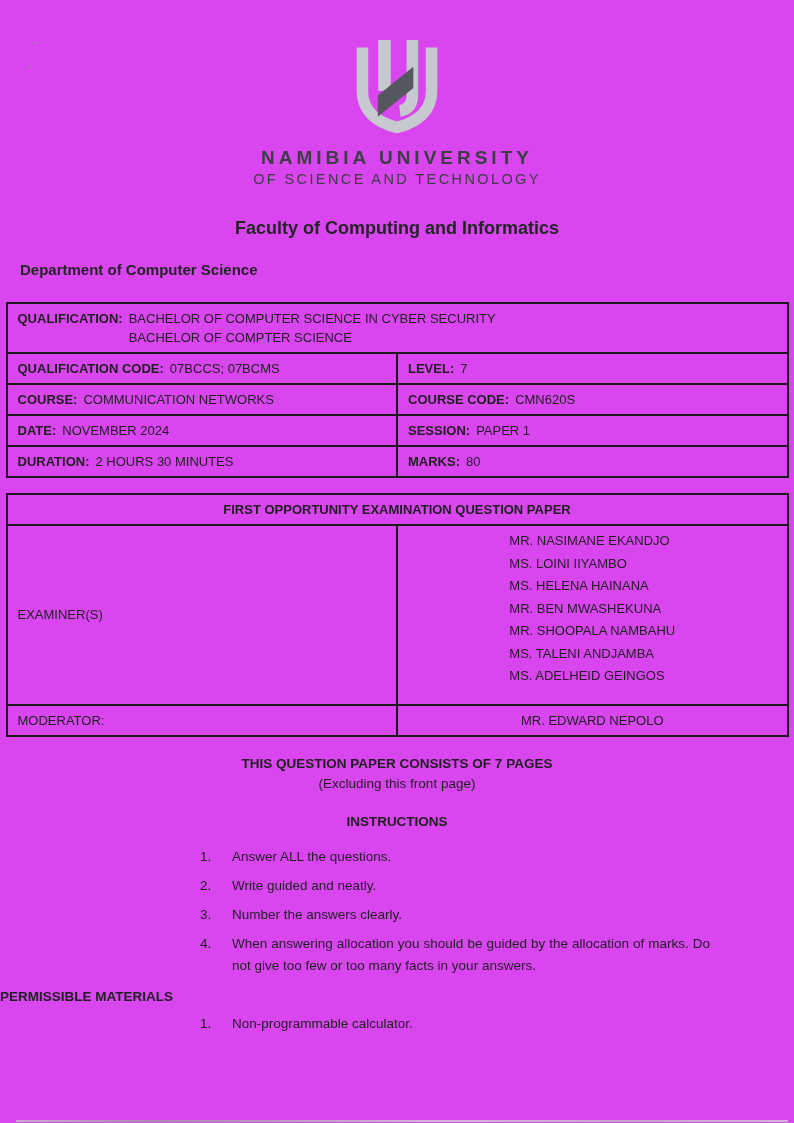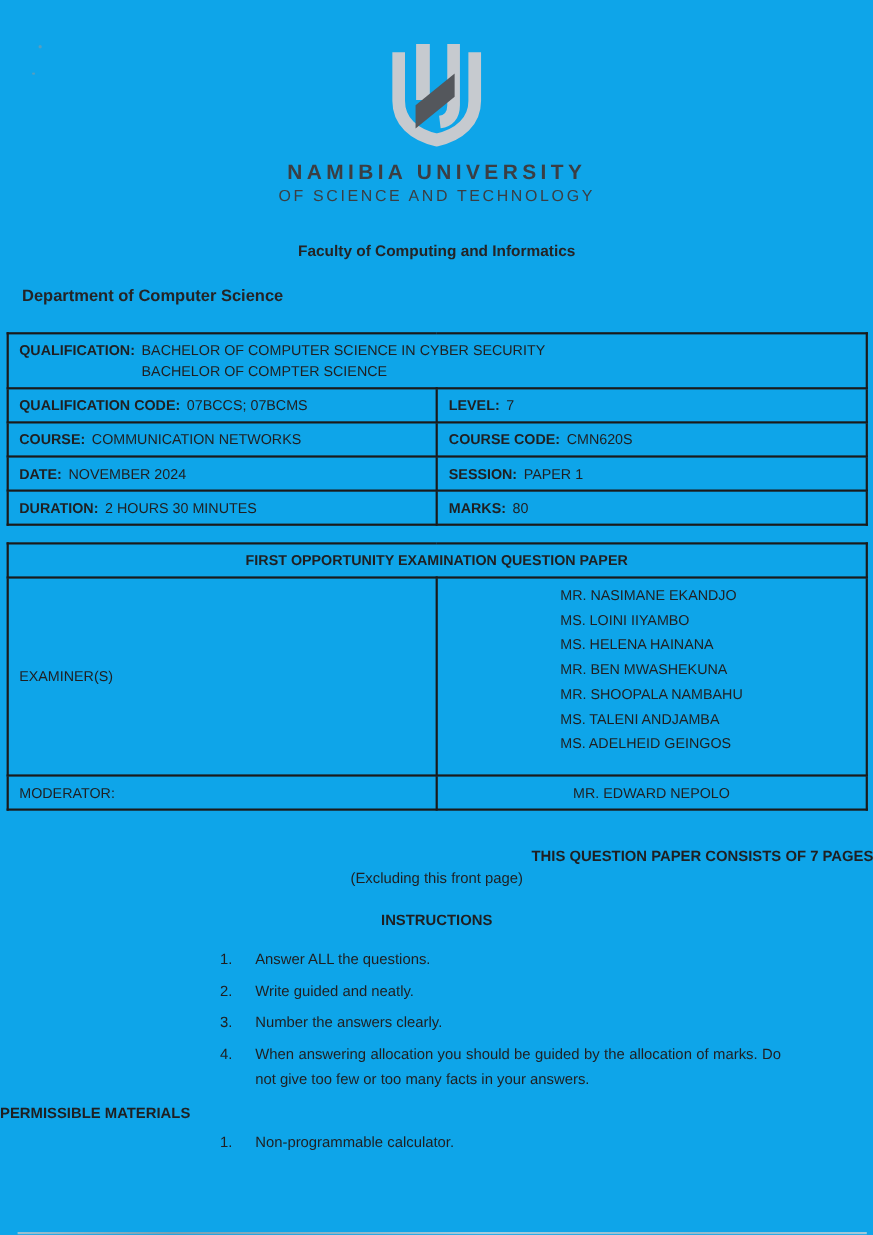--- a/index.html
+++ b/index.html
@@ -1,52 +1,52 @@
 <!DOCTYPE html>
 <html><head>
 <meta charset="utf-8">
 <style>
   html,body{margin:0;padding:0;background:#ffffff;}
   .page{
     position:relative;
     width:794px;height:1123px;
     margin:0 auto;
-    background:#0ea5e9;
+    background:#d946ef;
     font-family:"Liberation Sans", sans-serif;
     color:#1f1f21;
     overflow:hidden;
   }
   
   .logo-block{text-align:center;padding-top:36px;}
   .shield{display:block;margin:0 auto;}
   .wordmark{margin-top:10px;font-weight:700;font-size:19px;line-height:24px;
     letter-spacing:4px;color:#3b3e43;}
   .wordmark-sub{font-weight:400;font-size:14.5px;line-height:19px;
     letter-spacing:2.4px;color:#3b3e43;}
   
-  .faculty{margin-top:28px;text-align:center;font-weight:700;font-size:14px;line-height:22px;color:#242426;}
+  .faculty{margin-top:28px;text-align:center;font-weight:700;font-size:18px;line-height:22px;color:#242426;}
   .department{margin-top:22px;font-weight:700;font-size:15px;line-height:18px;color:#242426;margin-left:20px;}
   
   table{border-collapse:collapse;width:783px;margin:0 auto;table-layout:fixed;}
   .details-table{margin-top:23px;}
   .exam-table{margin-top:15px;}
   td{border:2px solid #1a1a1a;font-size:13px;line-height:19px;padding:5px 10px;vertical-align:middle;}
   .lbl{font-weight:700;}
   .val{margin-left:6px;}
   .qual-row{display:flex;}
   .qual-lines{margin-left:6px;}
   .col-left{width:352px;}
   .exam-title-cell{text-align:center;font-weight:700;}
   .exam-label-col{width:141px;font-weight:400;}
   .examiners-cell{padding:4px 0 16px 0;text-align:center;vertical-align:middle;}
   .examiners-list{display:inline-block;text-align:left;}
   .examiner-name{line-height:22.5px;}
   .center-cell{text-align:center;}
   
-  .pages-line{margin-top:32px;text-align:right;font-weight:700;font-size:13.5px;line-height:20px;}
+  .pages-line{margin-top:17px;text-align:center;font-weight:700;font-size:13.5px;line-height:20px;}
   .excluding-line{text-align:center;font-size:13.5px;line-height:20px;}
   .instructions-title{margin-top:18px;text-align:center;font-weight:700;font-size:13.5px;line-height:20px;}
   .list-block{margin:14px 84px 0 200px;}
   .li-row{display:flex;margin-bottom:7px;}
   .li-num{width:32px;flex:0 0 32px;font-size:13.5px;line-height:22px;}
   .li-text{flex:1;font-size:13.5px;line-height:22px;text-align:justify;}
   .materials-title{margin-top:10px;font-weight:700;font-size:13.5px;line-height:20px;}
   .materials-block{margin:6px 84px 0 200px;}
   
   .scan-edge{position:absolute;left:16px;right:6px;bottom:1px;height:2px;

